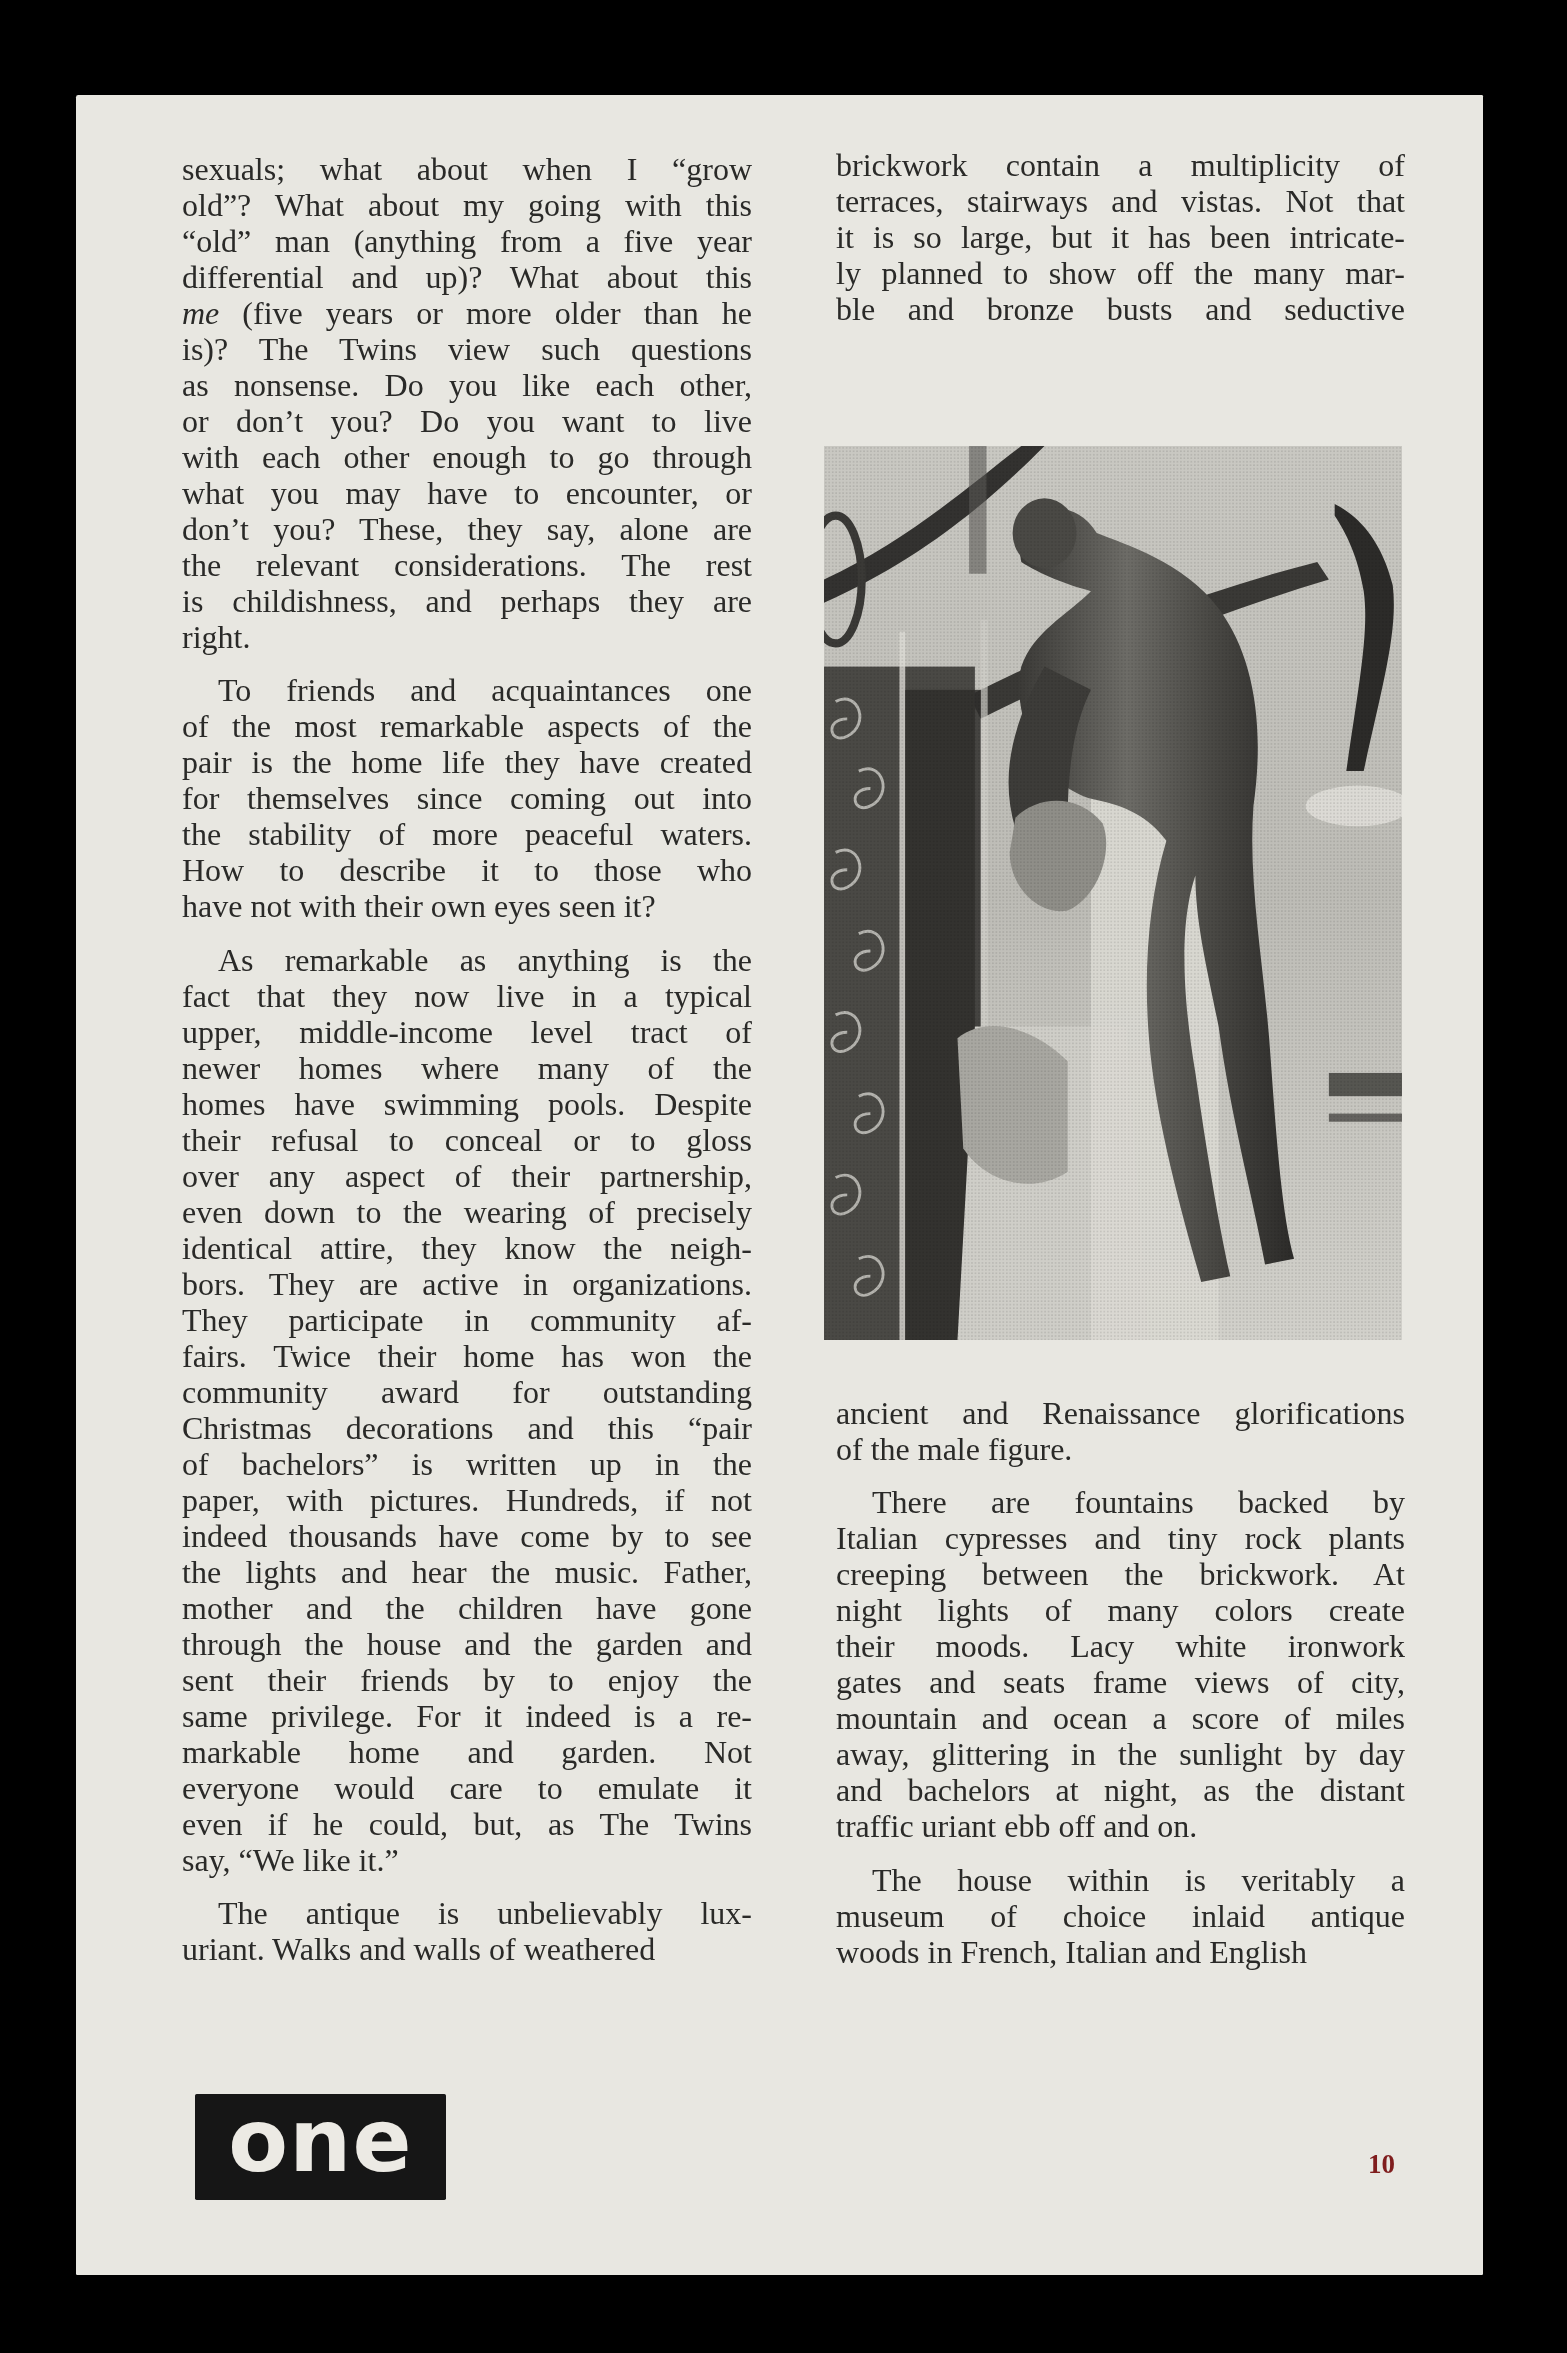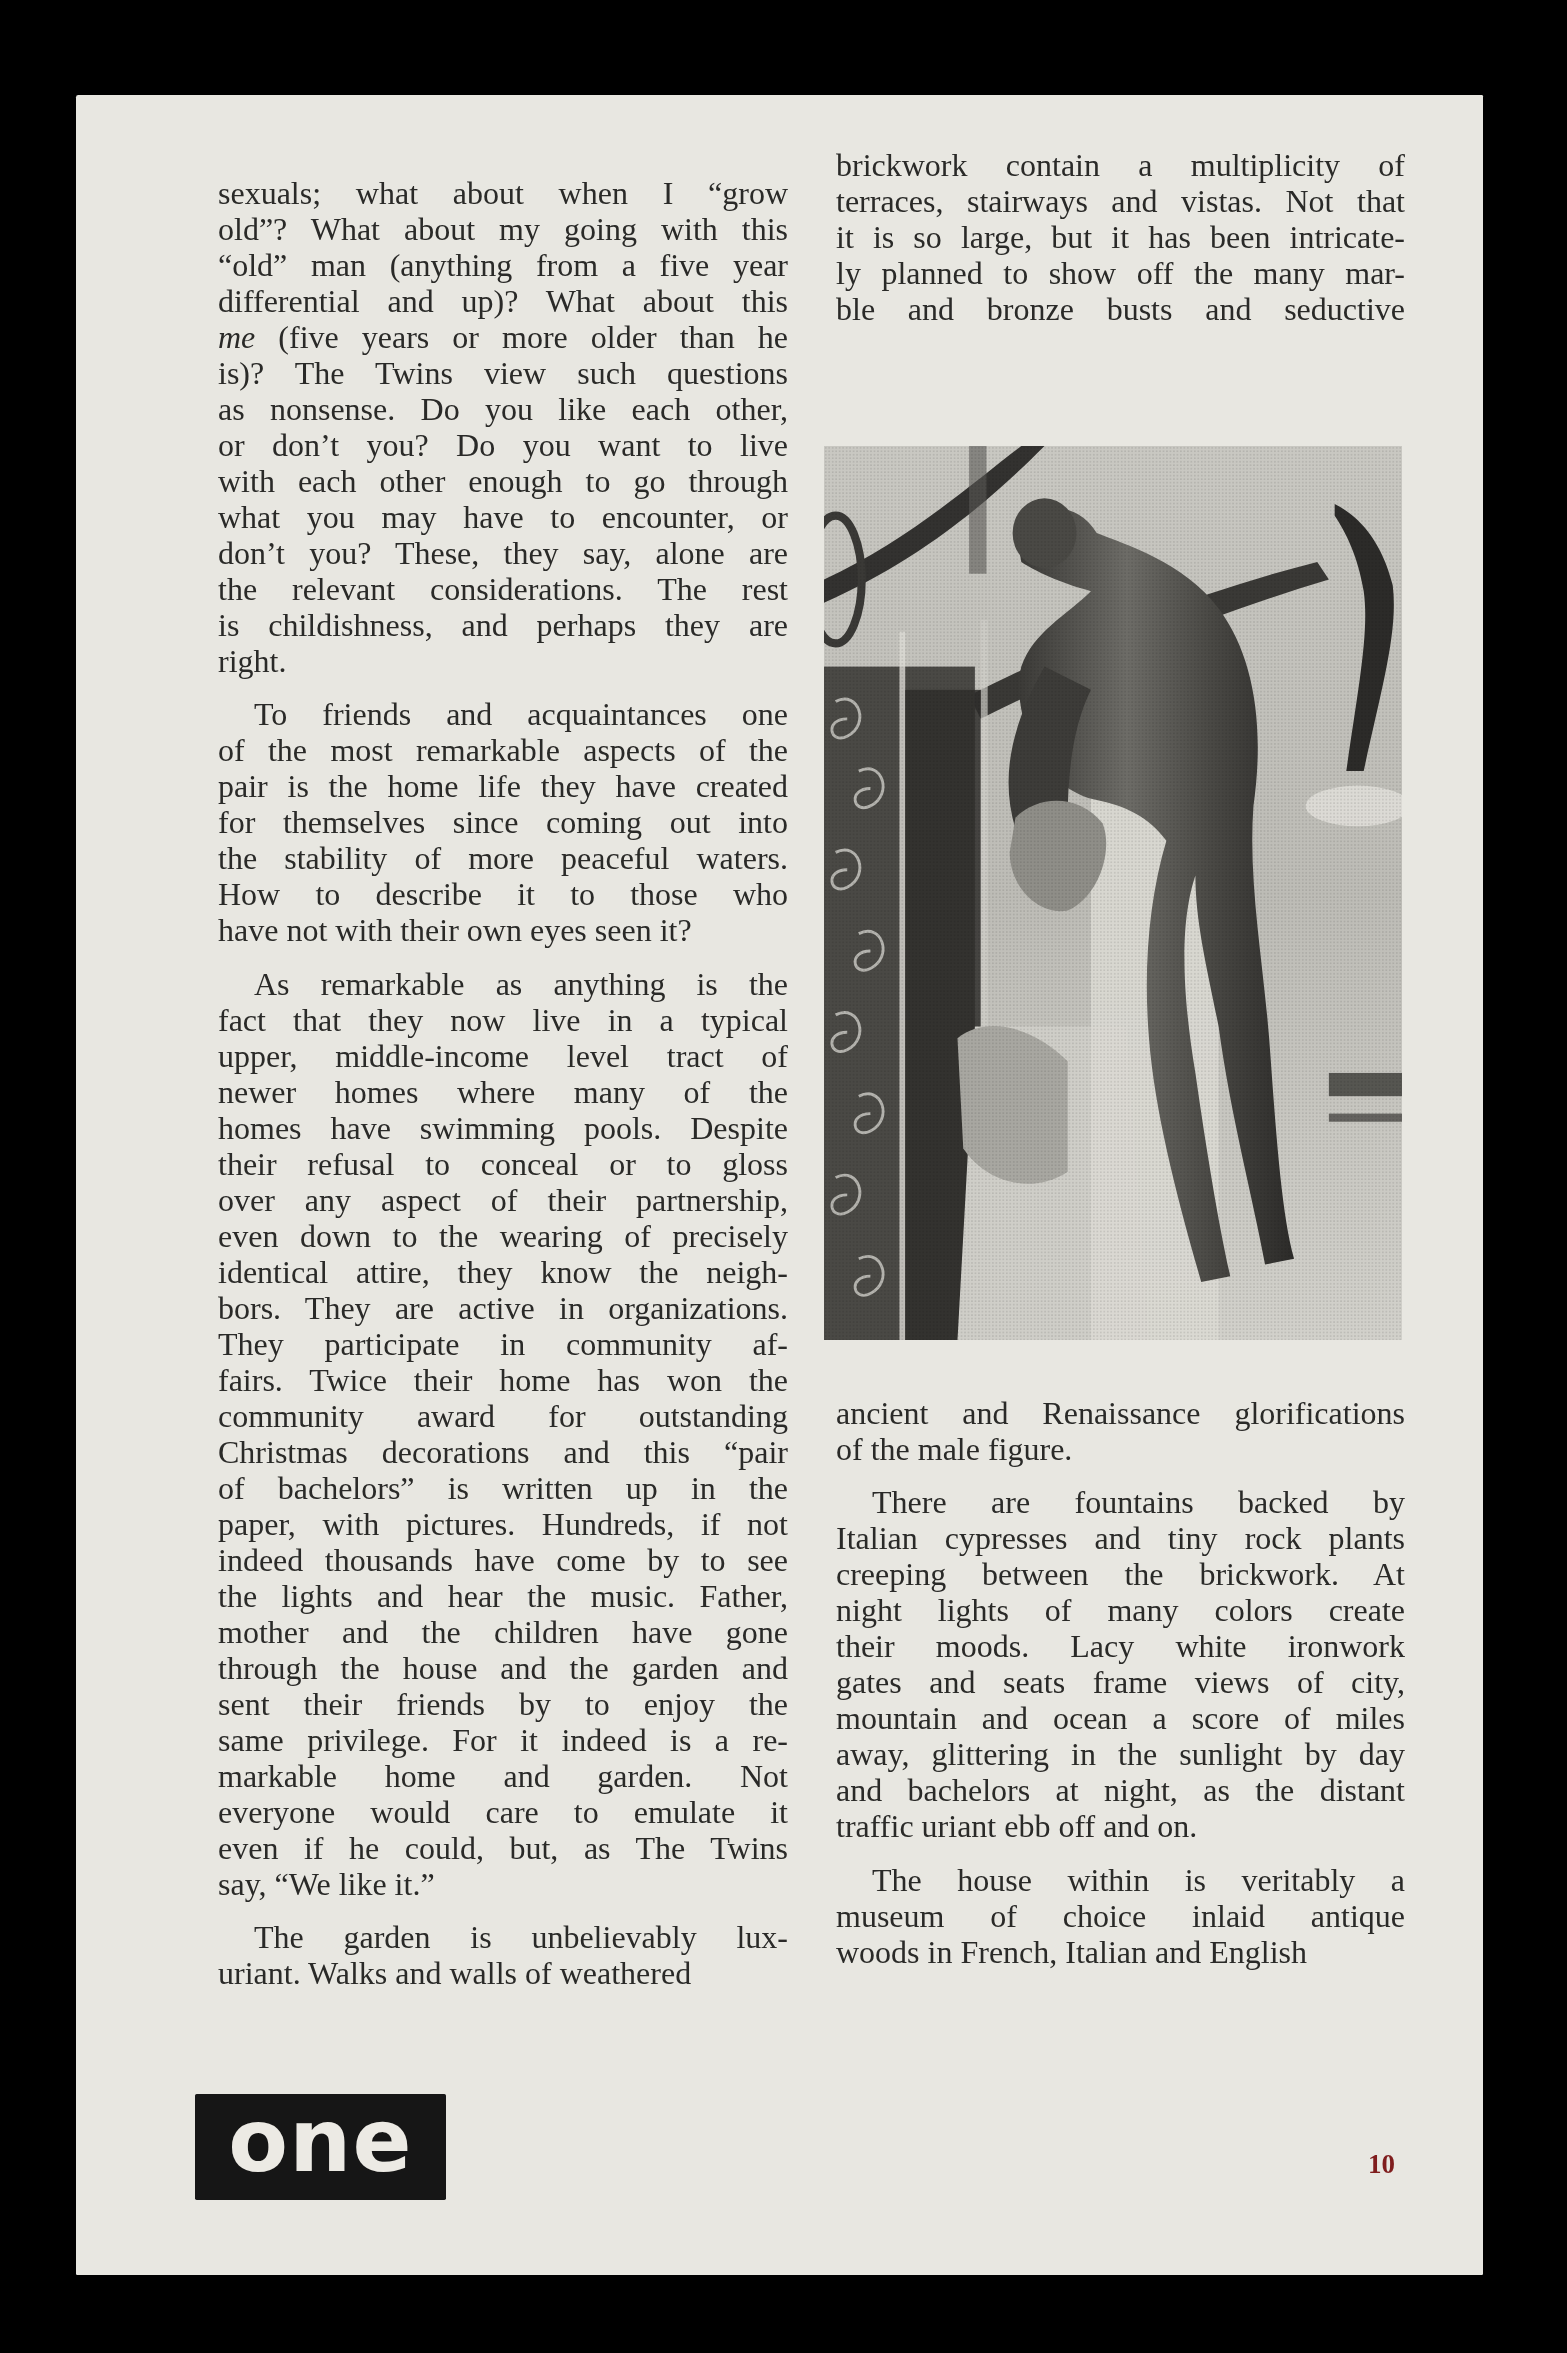--- a/index.html
+++ b/index.html
@@ -42,23 +42,22 @@
     text-align-last: left;
   }
   .line.ind {
     padding-left: 36px;
   }
   .para-gap {
     height: 17.4px;
   }
   .left-col {
     left: 106px;   
-    top: 80px;    
+    top: 56px;    
     width: 570px;
-    margin-left: 36px;
   }
   .right-col-top {
     left: 760px;  
     top: 52px;
     width: 569px;
   }
   .right-col-bottom {
     left: 760px;
     top: 1300px;   
     width: 569px;
@@ -167,21 +166,21 @@
         <span class="line">through the house and the garden and</span>
         <span class="line">sent their friends by to enjoy the</span>
         <span class="line">same privilege. For it indeed is a re-</span>
         <span class="line">markable home and garden. Not</span>
         <span class="line">everyone would care to emulate it</span>
         <span class="line">even if he could, but, as The Twins</span>
         <span class="line end">say, “We like it.”</span>
       </div>
       <div class="para-gap"></div>
       <div>
-        <span class="line ind">The garden is unbelievably lux-</span>
+        <span class="line ind">The antique is unbelievably lux-</span>
         <span class="line end">uriant. Walks and walls of weathered</span>
       </div>
     </div>
 
   <div class="col right-col-top" id="right-top">
       <span class="line">brickwork contain a multiplicity of</span>
       <span class="line">terraces, stairways and vistas. Not that</span>
       <span class="line">it is so large, but it has been intricate-</span>
       <span class="line">ly planned to show off the many mar-</span>
       <span class="line">ble and bronze busts and seductive</span>

